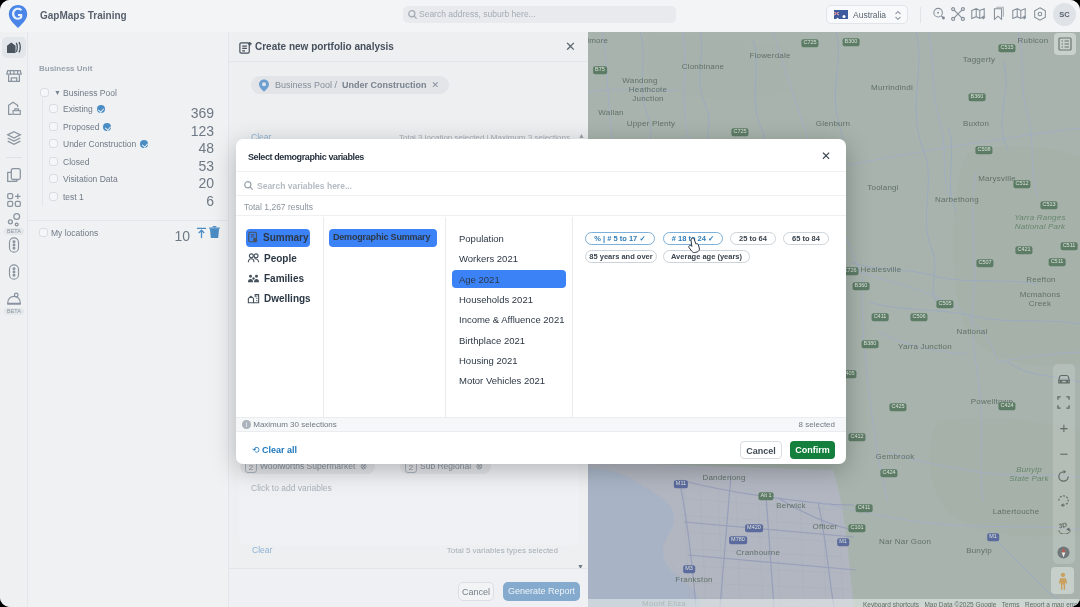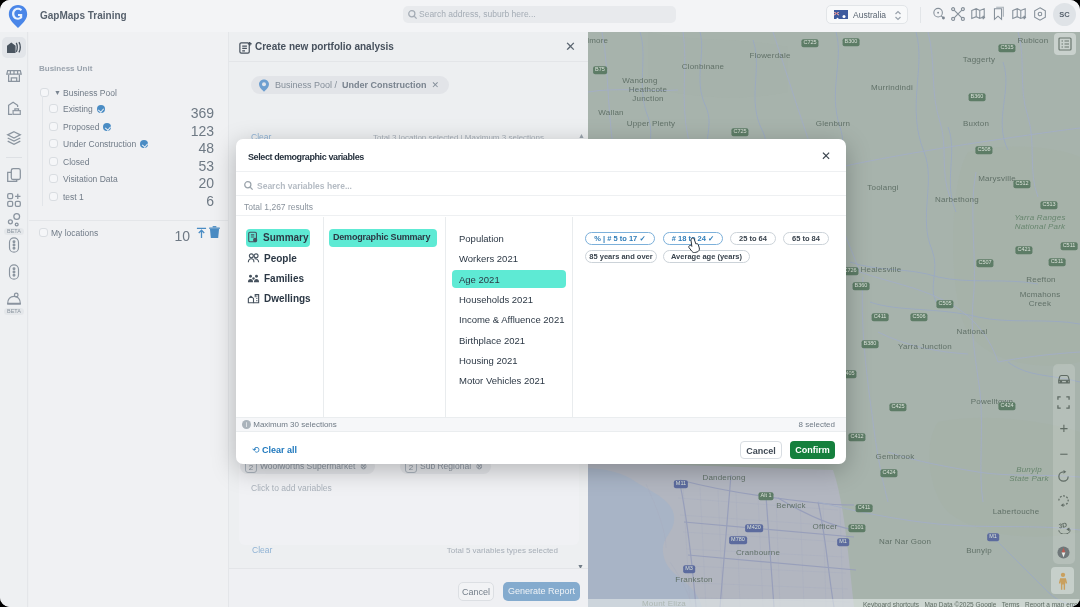--- a/index.html
+++ b/index.html
@@ -39,21 +39,21 @@
 .chk:after{content:"";position:absolute;left:2.5px;top:1.5px;width:2.5px;height:4px;border:solid #eef2f6;border-width:0 1.2px 1.2px 0;transform:rotate(40deg);}
 .treeline{position:absolute;left:13px;top:64px;width:1px;height:110px;background:#e2e5e9;}
 .lpsep{position:absolute;left:0;top:188px;width:100%;height:1px;background:#e4e6e9;}
 
 #mpanel{position:absolute;left:228px;top:32px;width:360px;height:575px;background:#edeff1;border-left:1px solid #e4e6e9;z-index:4;}
 #mphead{position:absolute;left:0;top:0;width:100%;height:30px;border-bottom:1px solid #e3e5e8;}
 #mphead .t{position:absolute;left:26px;top:9px;font-size:10px;font-weight:bold;color:#47515d;}
 #mphead .x{position:absolute;right:12px;top:7px;font-size:13px;color:#5a6570;}
 .mchip{position:absolute;left:22px;top:45px;height:18px;background:#e2e4e8;border-radius:10px;font-size:9px;color:#848e99;line-height:19px;padding:0 10px 0 24px;}
 .mclear{position:absolute;left:22px;top:100px;font-size:8.5px;color:#8fb2d4;}
-.mtotal{position:absolute;right:44px;top:101px;font-size:8px;color:#a6aeb7;}
+.mtotal{position:absolute;right:18px;top:101px;font-size:8px;color:#a6aeb7;}
 
 .vbox{position:absolute;left:10px;top:419px;width:340px;height:94px;background:#f0f1f4;border-radius:6px;}
 .vchip{position:absolute;height:15px;background:#e3e5e9;border-radius:8px;font-size:8.5px;color:#8b95a0;line-height:15px;padding:0 8px;}
 .mfoot{position:absolute;left:0;top:536px;width:100%;height:39px;border-top:1px solid #e3e5e8;background:#eff0f3;}
 .btn-dim{position:absolute;top:13px;height:19px;border-radius:5px;font-size:9px;line-height:19px;text-align:center;}
 
 #map{position:absolute;left:588px;top:32px;width:492px;height:575px;background:#a9b5ae;z-index:3;}
 
 .ml{position:absolute;font-size:8px;letter-spacing:.2px;color:#617168;transform:translate(-50%,-50%);text-align:center;line-height:9px;white-space:nowrap;}
 .mlg{color:#68866f;font-style:italic;}
@@ -63,21 +63,21 @@
 #modal{position:absolute;left:236px;top:139px;width:610px;height:325px;background:#fff;border-radius:7px;box-shadow:0 6px 24px rgba(0,0,0,.25);z-index:10;font-size:11px;color:#2f3a46;}
 #modal .title{position:absolute;left:12px;top:13px;letter-spacing:-0.4px;font-size:9px;font-weight:bold;color:#27323e;}
 #modal .x{position:absolute;left:585px;top:10px;font-size:12px;color:#3c4650;}
 .mrow1{position:absolute;left:0;top:32px;width:610px;height:25px;border-top:1px solid #eef0f2;border-bottom:1px solid #eef0f2;font-weight:bold;}
 .mrow1 .ph{position:absolute;left:21px;top:9px;color:#b4bbc3;font-size:8.5px;}
 .mrow2{position:absolute;left:0;top:58px;width:610px;height:19px;border-bottom:1px solid #eef0f2;}
 .mrow2 .t{position:absolute;left:8px;top:5px;color:#8a939d;font-size:8.5px;}
 .colsep{position:absolute;top:78px;width:1px;height:200px;background:#e9ecee;}
 .c1item{position:absolute;left:11px;height:18px;font-size:10px;color:#2c3845;white-space:nowrap;}
 .c1item svg{vertical-align:-2px;margin-right:4px;}
-.hl{background:#5eead4;border-radius:4px;}
+.hl{background:#3b82f6;border-radius:4px;}
 .c3item{position:absolute;left:223px;line-height:13px;font-size:9.5px;color:#2c3845;white-space:nowrap;}
 .chip{position:absolute;height:13px;border-radius:8px;border:1px solid #ccd3d9;font-size:7.5px;line-height:12px;color:#39434d;text-align:center;font-weight:bold;white-space:nowrap;}
 .chip.sel{border-color:#7cb0da;color:#2e7cb8;}
 .footbar{position:absolute;left:0;top:278px;width:610px;height:15px;background:#f6f7f9;border-top:1px solid #eaedef;border-bottom:1px solid #eaedef;font-size:8px;color:#6f7a85;}
 .clearall{position:absolute;left:16px;top:306px;font-size:9px;color:#1f78bd;font-weight:bold;}
 .btn{position:absolute;top:302px;height:18px;border-radius:4px;font-size:9px;line-height:19px;text-align:center;font-weight:bold;}
 .btn.cancel{left:504px;width:42px;background:#fff;border:1px solid #d8dde2;color:#3f4954;}
 .btn.confirm{left:554px;width:45px;background:#15803d;color:#fff;}
 </style>
 </head>

